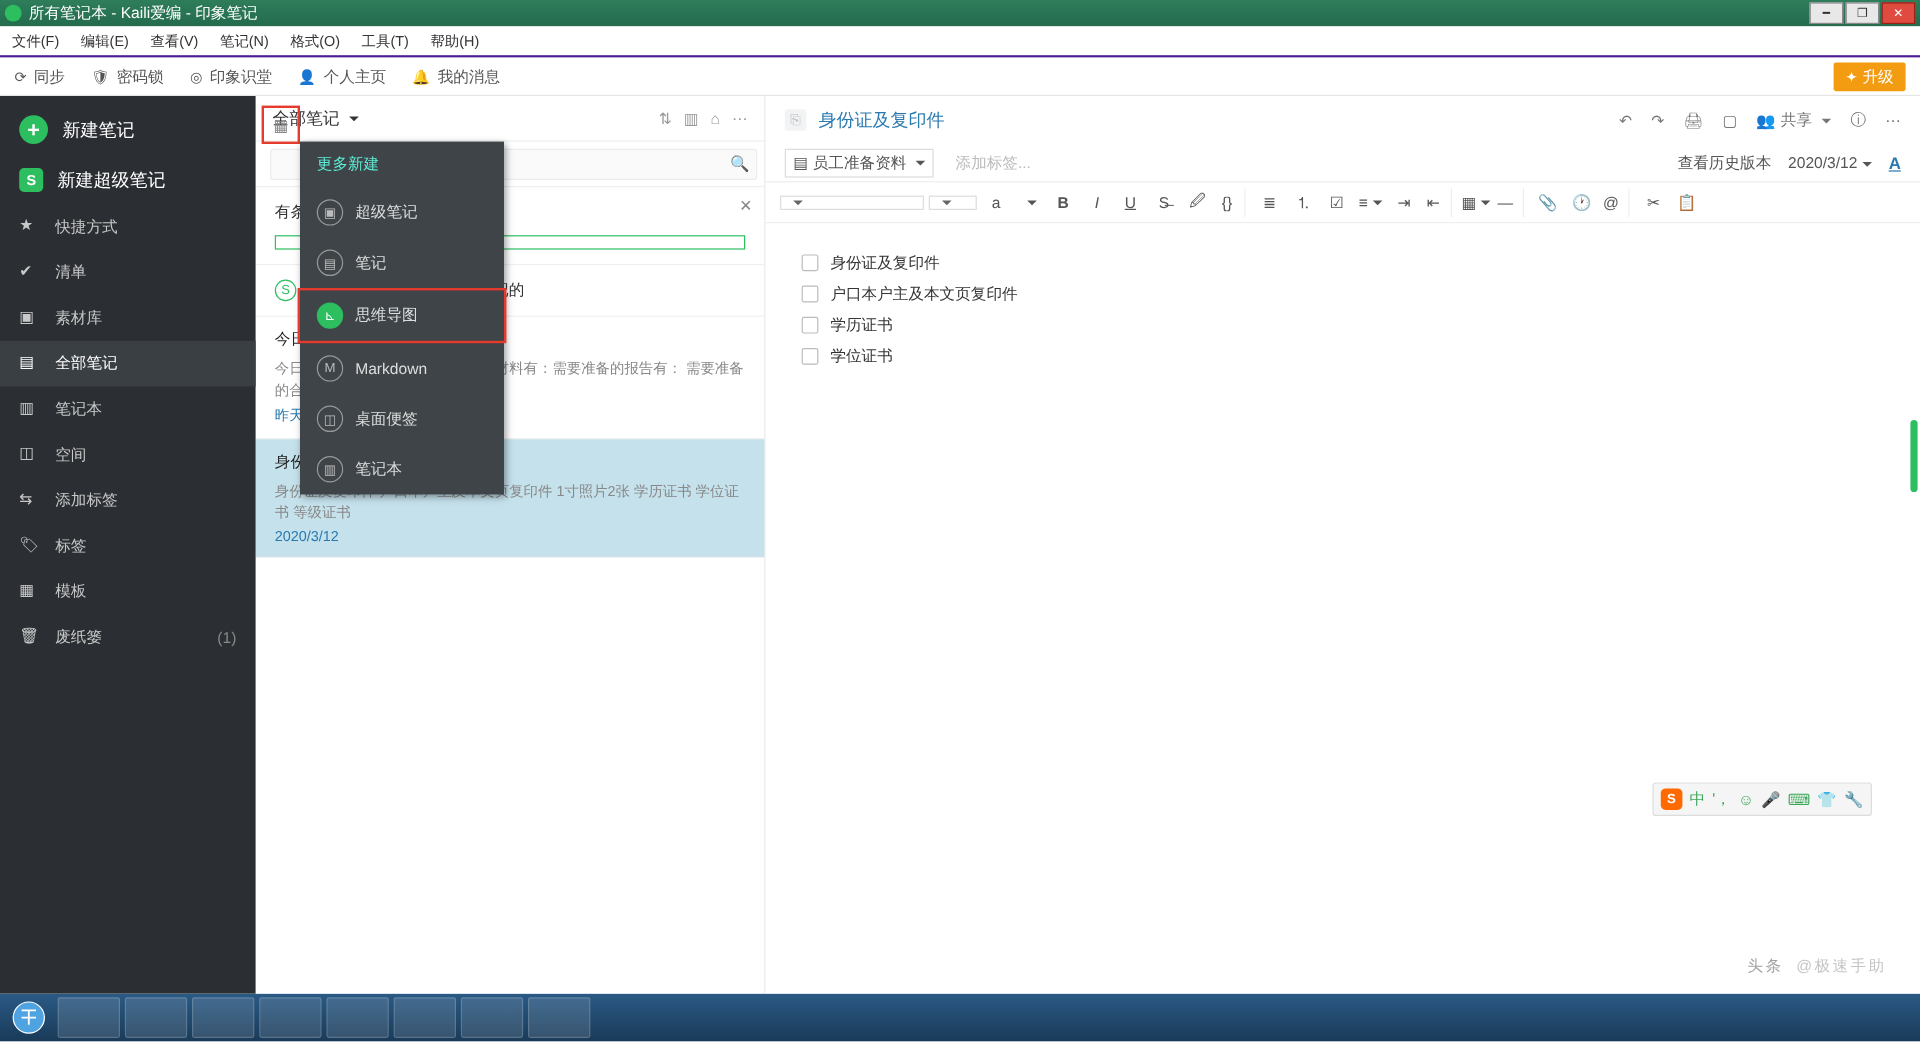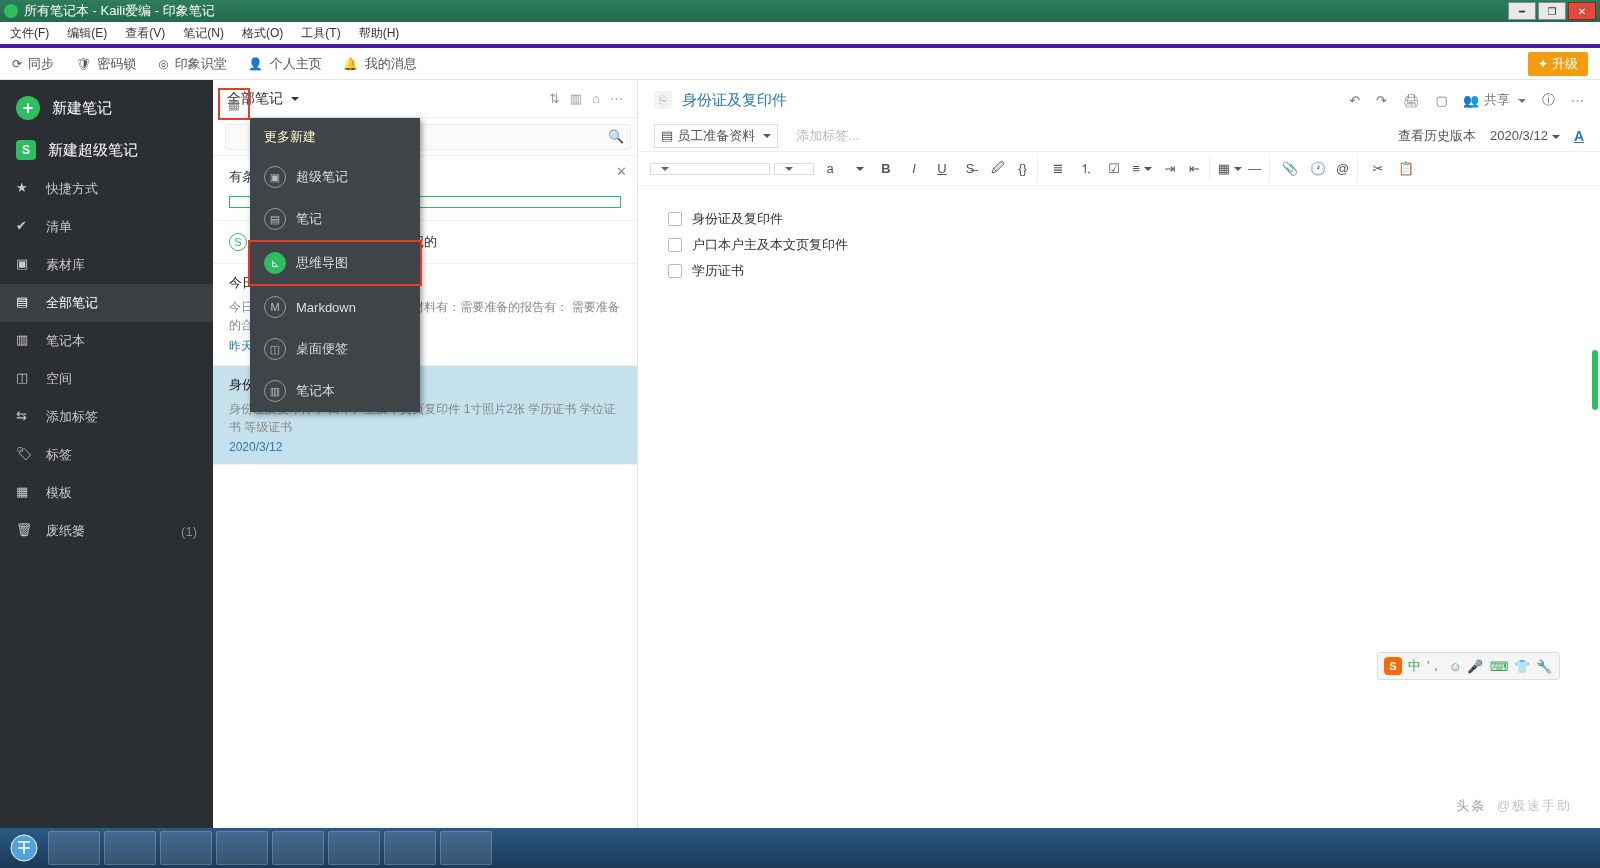--- a/index.html
+++ b/index.html
@@ -8,21 +8,21 @@
 
 .titlebar { height: 22px; background: linear-gradient(#2e7d5b, #236b4d); display: flex; align-items: center; padding: 0 4px; color: #fff; font-size: 12px; }
 .titlebar .app-icon { width: 14px; height: 14px; background: #2dbe60; border-radius: 50%; margin-right: 6px; }
 .titlebar .win-btns { margin-left: auto; display: flex; gap: 2px; }
 .titlebar .win-btn { width: 28px; height: 18px; background: #ddd; border: 1px solid #888; font-size: 10px; display: flex; align-items: center; justify-content: center; color:#333; }
 .titlebar .win-btn.close { background: #e04b3f; color: #fff; border-color:#9a1f17; }
 .titlebar .win-btn.max { background:#e8e8e8; }
 .titlebar .win-btn.min { background:#e8e8e8; }
 
 
-.menubar { height: 26px; background: #fff; display: flex; align-items: center; padding: 0 10px; gap: 18px; border-bottom: 4px solid #4c1d95; }
+.menubar { height: 26px; background: #fff; display: flex; align-items: center; padding: 0 10px; gap: 18px; border-bottom: 2px solid #4c1d95; }
 .menubar span { color: #333; cursor: default; font-size: 12px; }
 
 
 .toolbar2 { height: 32px; background: #fff; display: flex; align-items: center; padding: 0 12px; gap: 22px; border-bottom: 1px solid #e5e5e5; }
 .toolbar2 .item { display: flex; align-items: center; gap: 6px; color: #555; font-size: 12px; cursor: pointer; }
 .toolbar2 .upgrade { margin-left: auto; background: #f39c12; color: #fff; padding: 3px 10px; border-radius: 2px; display: flex; align-items: center; gap: 4px; font-size: 12px; }
 
 
 .main { display: flex; height: calc(868px - 22px - 26px - 32px - 40px); }
 .sidebar { width: 213px; background: #2b2f33; color: #c8c8c8; padding-top: 6px; position: relative; }
@@ -31,21 +31,21 @@
 .sidebar .row svg, .sidebar .row .icon { width: 18px; height: 18px; flex-shrink: 0; }
 .sidebar .new-note-btn .plus { width: 24px; height: 24px; background: #2dbe60; border-radius: 50%; color: #fff; display: flex; align-items: center; justify-content: center; font-size: 18px; font-weight: bold; }
 .sidebar .super-btn .sicon { width: 20px; height: 20px; background: #2dbe60; border-radius: 4px; color: #fff; display: flex; align-items: center; justify-content: center; font-size: 12px; font-weight: bold; }
 .sidebar .count { margin-left: auto; color: #888; }
 
 
 .grid-trigger { position: absolute; left: 218px; top: 88px; width: 32px; height: 32px; border: 2px solid #e43b2e; z-index: 50; display: flex; align-items: center; justify-content: center; color:#888; }
 
 
 .dropdown { position: absolute; left: 250px; top: 118px; width: 170px; background: #3e4448; color: #ddd; z-index: 60; box-shadow: 2px 2px 6px rgba(0,0,0,0.4); }
-.dropdown .hdr { padding: 10px 14px; color: #fef9c3; font-size: 13px; }
+.dropdown .hdr { padding: 10px 14px; color: #5eead4; font-size: 13px; }
 .dropdown .opt { display: flex; align-items: center; gap: 10px; padding: 10px 14px; cursor: pointer; font-size: 14px; }
 .dropdown .opt .circ { width: 22px; height: 22px; border: 1.5px solid #999; border-radius: 50%; display: flex; align-items: center; justify-content: center; font-size: 11px; color: #bbb; }
 .dropdown .opt.highlight { border: 2px solid #e43b2e; margin: 0 -2px; }
 .dropdown .opt.highlight .circ { background: #2dbe60; border-color: #2dbe60; color: #fff; }
 
 
 .midcol { width: 425px; border-right: 1px solid #e5e5e5; display: flex; flex-direction: column; background: #fff; }
 .midcol .hdr-row { height: 38px; display: flex; align-items: center; padding: 0 14px; border-bottom: 1px solid #eee; }
 .midcol .hdr-row .title { font-size: 14px; color: #333; display: flex; align-items: center; gap: 4px; }
 .midcol .hdr-row .icons { margin-left: auto; display: flex; gap: 10px; color: #999; }
@@ -284,20 +284,24 @@
           <span>身份证及复印件</span>
         </div>
       <div class="check-row">
           <div class="cb"></div>
           <span>户口本户主及本文页复印件</span>
         </div>
       <div class="check-row">
           <div class="cb"></div>
           <span>学历证书</span>
         </div>
+      <div class="check-row">
+          <div class="cb"></div>
+          <span>学位证书</span>
+        </div>
     </div>
   </div>
 </div>
 
 <div class="grid-trigger">▦</div>
 
 <div class="dropdown">
   <div class="hdr">更多新建</div>
   <div class="opt">
       <div class="circ">▣</div>

